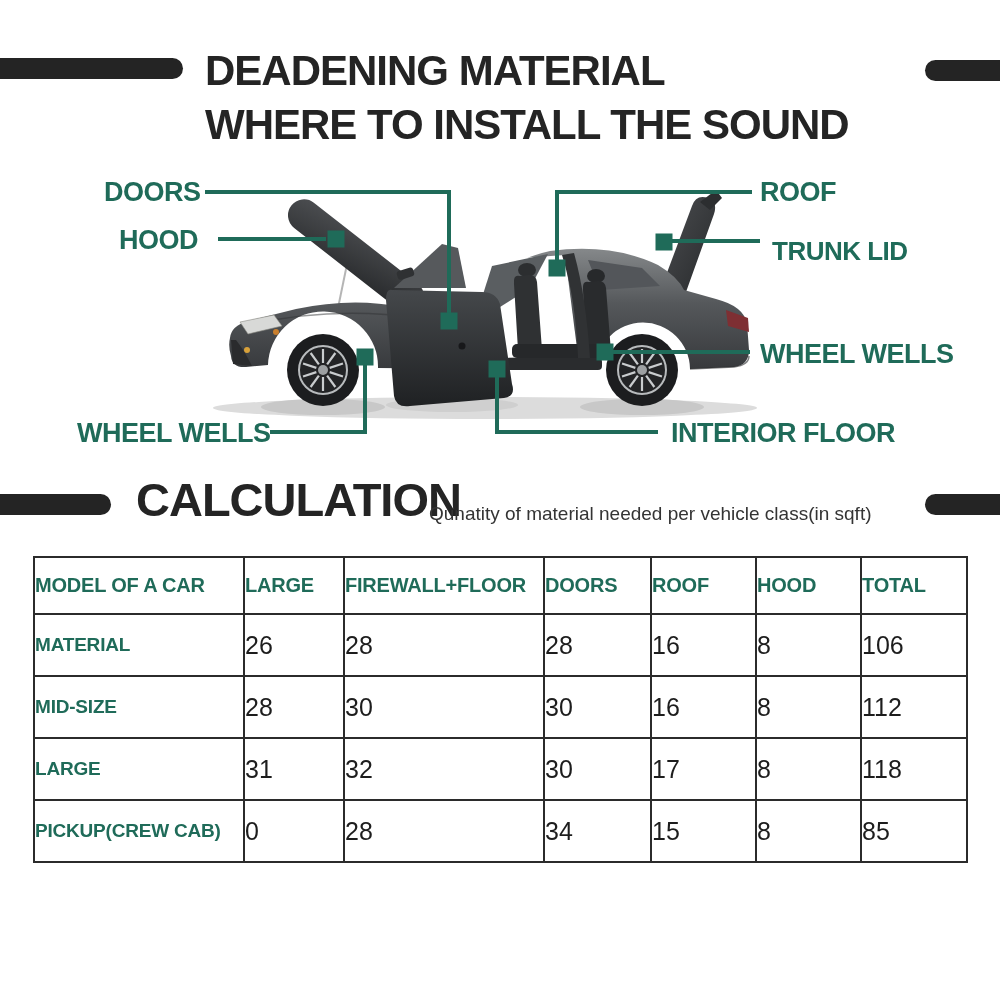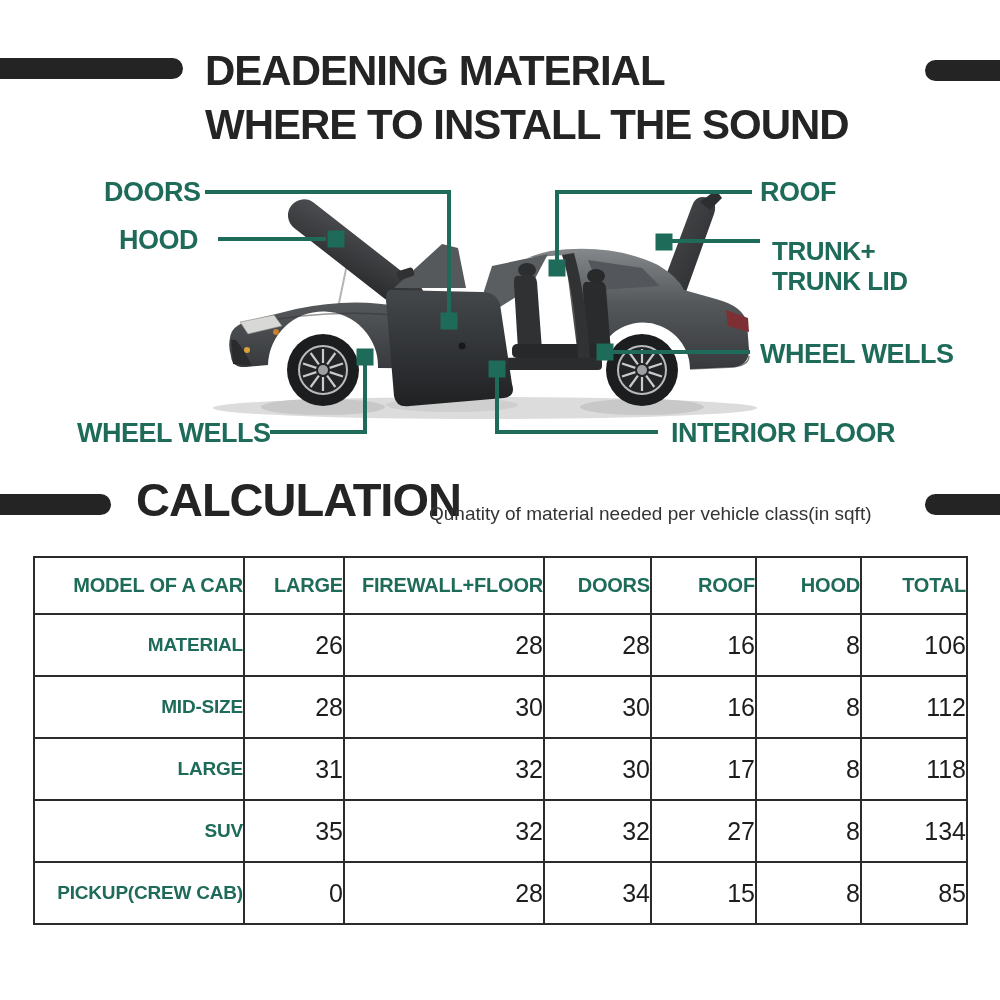--- a/index.html
+++ b/index.html
@@ -53,21 +53,21 @@
     font-size:19px;color:#343434;letter-spacing:0;
   }
 
   table.calc{
     position:absolute;left:33px;top:556px;width:933px;
     border-collapse:collapse;table-layout:fixed;
     background:#fff;
   }
   table.calc th, table.calc td{
     border:2px solid var(--table_border);
-    text-align:right;vertical-align:middle;
+    text-align:left;vertical-align:middle;
   }
   table.calc thead th{
     height:57px;color:var(--teal);
     font-size:20px;font-weight:bold;letter-spacing:-0.2px;
   }
   table.calc tbody td{height:62px;}
   td.model{
     color:var(--teal);font-size:19px;font-weight:bold;letter-spacing:-0.2px;
   }
   td.num{
@@ -220,21 +220,20 @@
       <rect x="356.5" y="188.5" width="17" height="17"></rect>
       <rect x="488.5" y="200.5" width="17" height="17"></rect>
     </g>
   </svg>
 </div>
 
 <div class="callout" id="label-doors">DOORS</div>
 <div class="callout" id="label-hood">HOOD</div>
 <div class="callout" id="label-roof">ROOF</div>
 <div class="callout" id="label-trunk">
-  <div>TRUNK+</div>
   <div>TRUNK LID</div>
 </div>
 <div class="callout" id="label-wheel-wells-right">WHEEL WELLS</div>
 <div class="callout" id="label-wheel-wells-left">WHEEL WELLS</div>
 <div class="callout" id="label-interior-floor">INTERIOR FLOOR</div>
 
 <div class="calc-heading">CALCULATION</div>
 <div class="calc-subtitle">Qunatity of material needed per vehicle class(in sqft)</div>
 
 <table class="calc">
@@ -280,29 +279,20 @@
     <tr>
       <td class="model">LARGE</td>
       <td class="num">31</td>
       <td class="num">32</td>
       <td class="num">30</td>
       <td class="num">17</td>
       <td class="num">8</td>
       <td class="num">118</td>
     </tr>
     <tr>
-      <td class="model">SUV</td>
-      <td class="num">35</td>
-      <td class="num">32</td>
-      <td class="num">32</td>
-      <td class="num">27</td>
-      <td class="num">8</td>
-      <td class="num">134</td>
-    </tr>
-    <tr>
       <td class="model">PICKUP(CREW CAB)</td>
       <td class="num">0</td>
       <td class="num">28</td>
       <td class="num">34</td>
       <td class="num">15</td>
       <td class="num">8</td>
       <td class="num">85</td>
     </tr>
   </tbody>
 </table>

